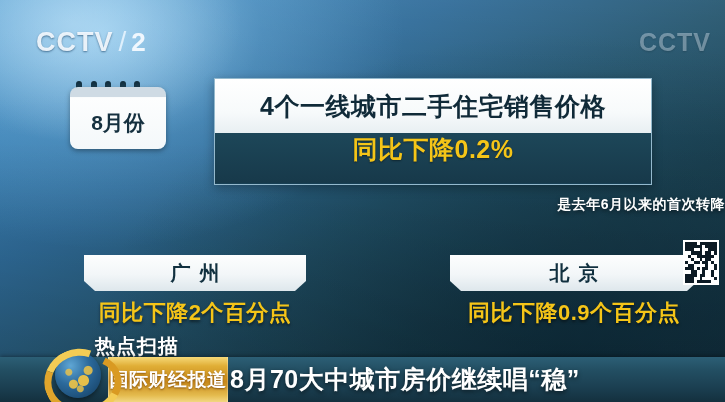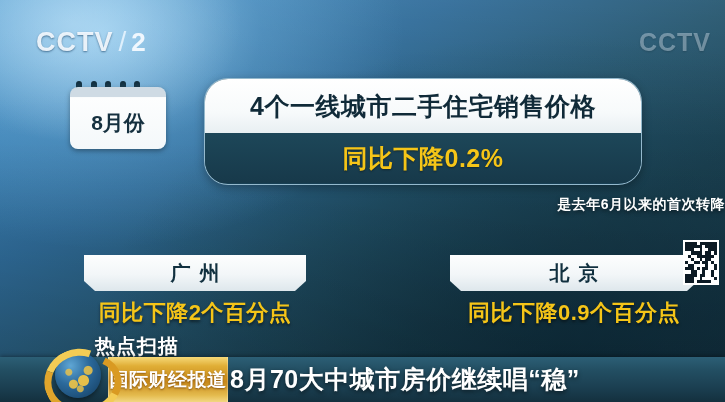--- a/index.html
+++ b/index.html
@@ -36,27 +36,27 @@
   #calendar{position:absolute;left:70px;top:87px;width:76px;height:62px;}
   #calendar .rings{position:absolute;top:-6px;left:6px;width:64px;height:12px;display:flex;justify-content:space-between;}
   #calendar .rings i{display:block;width:6px;height:14px;border-radius:3px;
      background:linear-gradient(to bottom,#0f2b3a,#2c5770);}
   #calendar .body{position:absolute;top:0;left:0;width:96px;height:62px;border-radius:8px;
      background:linear-gradient(to bottom,#cfdbe4 0%,#cfdbe4 16%,#fdfefe 17%,#f4f8fa 100%);
      box-shadow:0 2px 5px rgba(0,0,0,0.35);display:flex;align-items:center;justify-content:center;}
   #calendar .body span{margin-top:9px;font-size:21px;font-weight:bold;color:#15303f;letter-spacing:0px;}
 
   
-  #banner{position:absolute;left:204px;top:78px;width:436px;height:105px;border-radius:24px;
+  #banner{position:absolute;left:214px;top:78px;width:436px;height:105px;border-radius:0;
      border:1px solid rgba(190,225,245,0.75);box-shadow:0 3px 10px rgba(0,0,0,0.3);overflow:hidden;
      background:#184055;}
   #banner .top{height:54px;display:flex;align-items:center;justify-content:center;
      background:linear-gradient(to bottom,#ffffff 0%,#f7fafb 62%,#e8eff2 100%);}
   #banner .top span{font-size:25px;font-weight:bold;color:#102a38;letter-spacing:0.5px;}
-  #banner .bot{height:50px;display:flex;align-items:center;justify-content:center;
+  #banner .bot{height:50px;display:flex;align-items:flex-start;justify-content:center;
      background:linear-gradient(to bottom,#1d4759 0%,#17394a 100%);}
   #banner .bot span{font-size:25px;font-weight:bold;color:#f5c518;letter-spacing:0.5px;
      text-shadow:0 1px 2px rgba(0,0,0,0.4);}
 
   
   #subtitle{position:absolute;left:0;right:0;top:196px;text-align:right;font-size:14px;font-weight:bold;
      color:#ffffff;letter-spacing:0.5px;text-shadow:0 2px 4px rgba(0,0,0,0.55);}
 
   
   .city{position:absolute;top:255px;}

